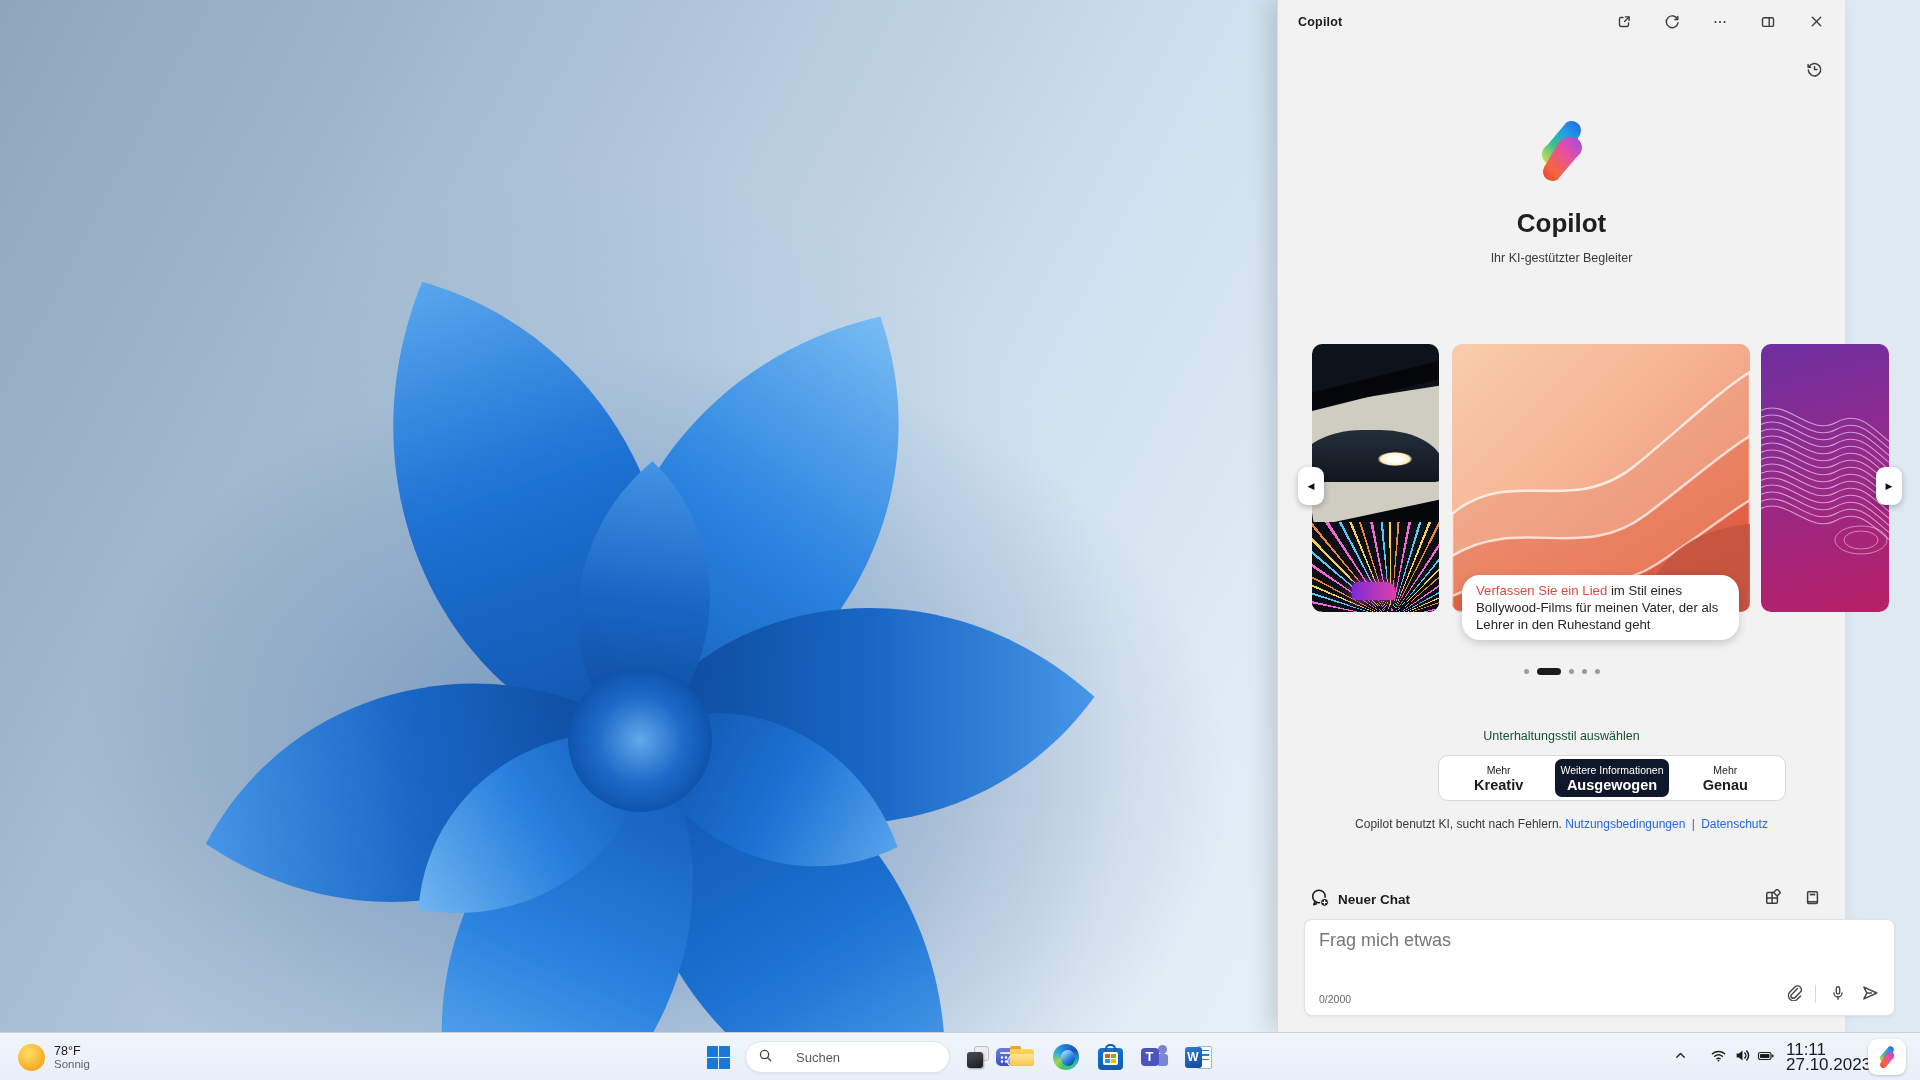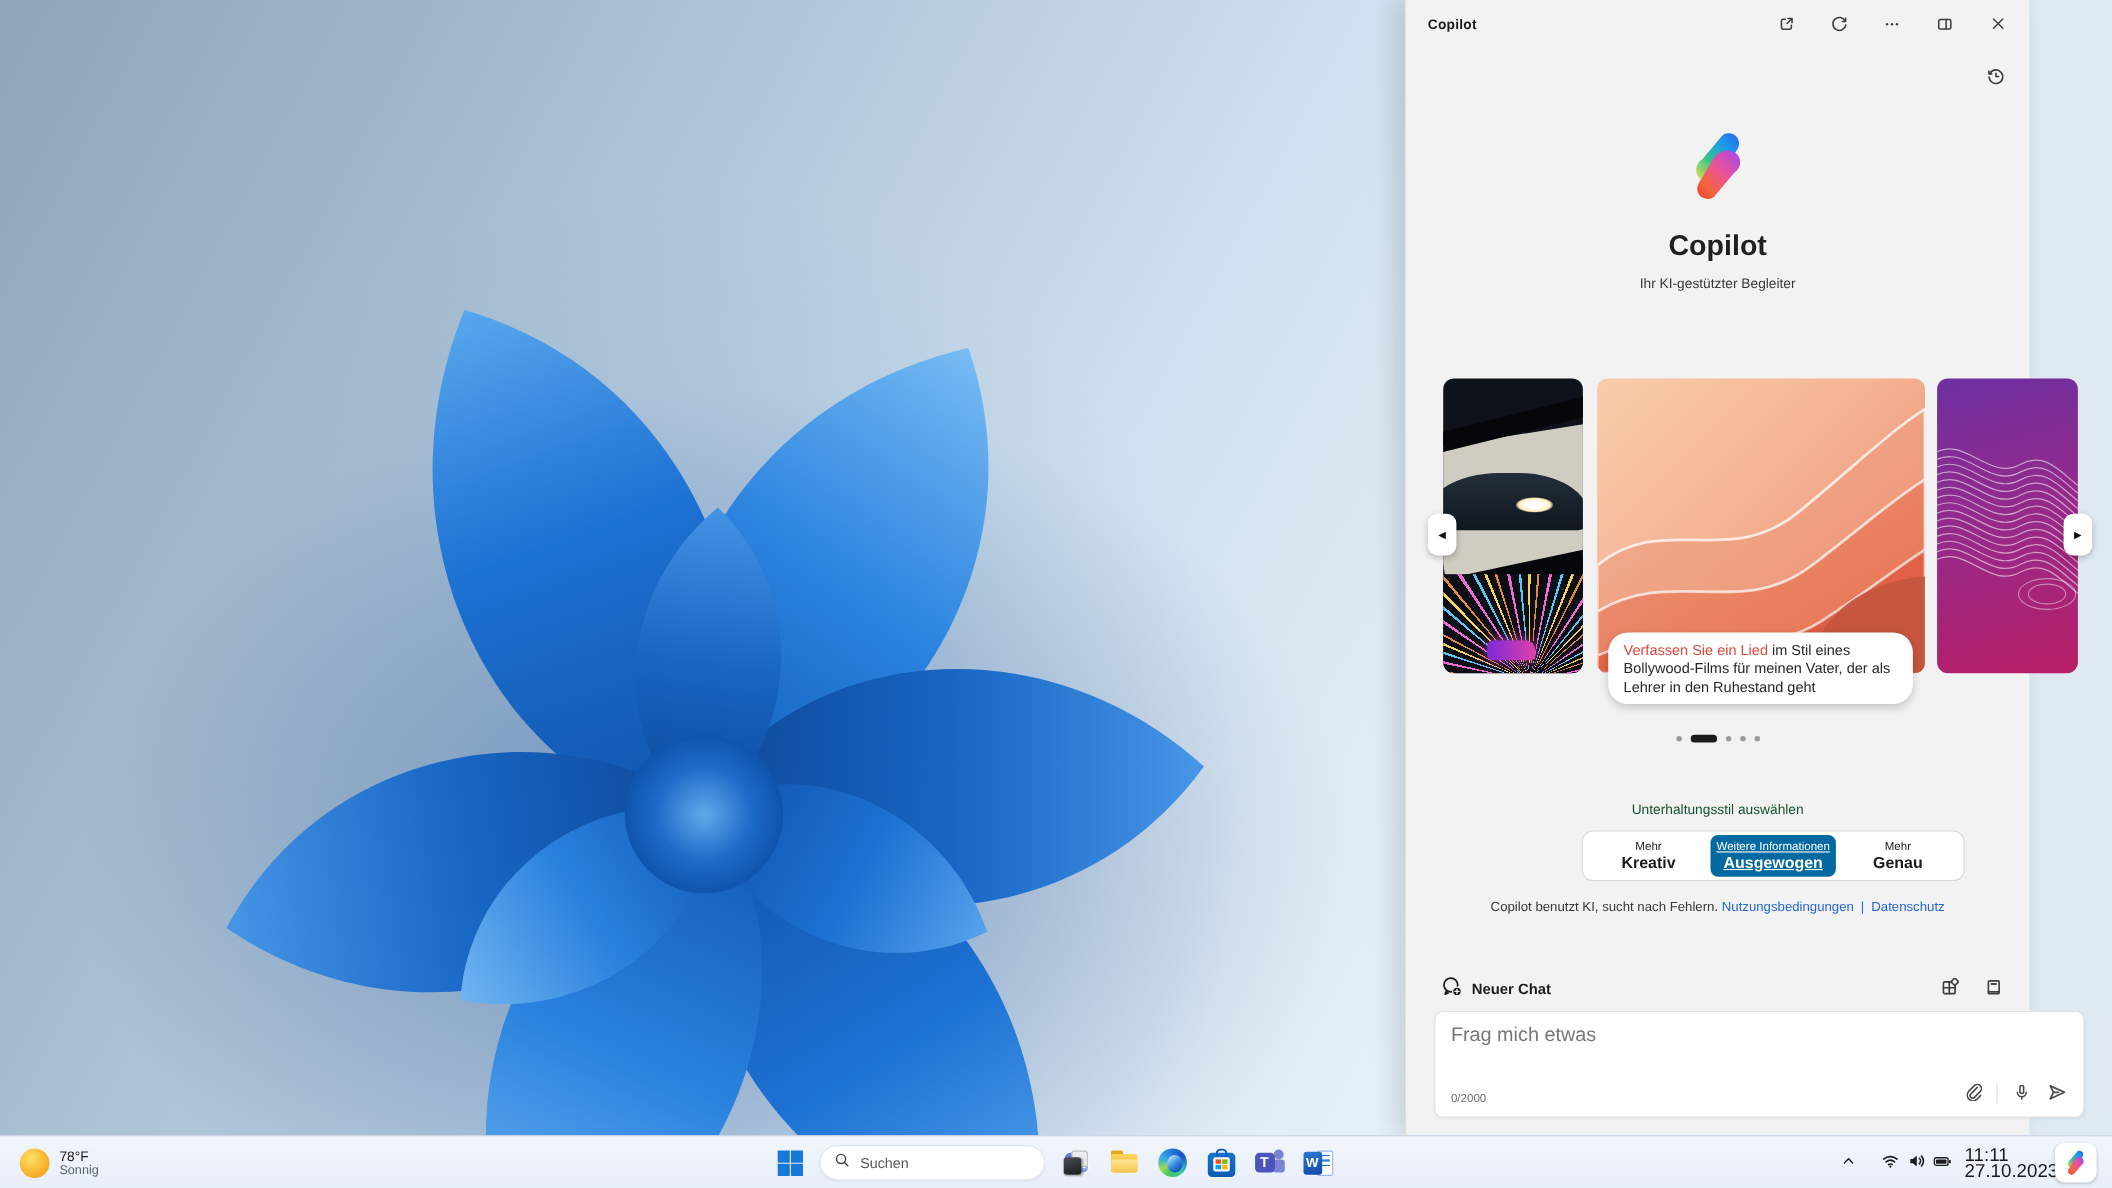--- a/index.html
+++ b/index.html
@@ -63,21 +63,21 @@
   .dot.active { width:24px; height:7px; border-radius:4px; background:#1c1c1c; }
 
   
   .style-heading { position:absolute; left:0; right:0; top:729px; text-align:center; font-size:12.5px; color:#14532d; }
   .segmented { position:absolute; left:160px; top:755px; width:348px; height:46px; background:#fff;
     border:1px solid #d8d8d8; border-radius:10px; display:flex; padding:3px; }
   .segment { flex:1; border:none; background:transparent; border-radius:7px; display:flex; flex-direction:column;
     align-items:center; justify-content:center; gap:1px; cursor:pointer; color:#1b1b1b; }
   .segment .l1 { font-size:10.5px; }
   .segment .l2 { font-size:14.5px; font-weight:700; }
-  .segment.selected { background:#0369a1; color:#fff;text-decoration:underline; }
+  .segment.selected { background:#0f172a; color:#fff; }
 
   .disclaimer { position:absolute; left:0; right:0; top:817px; text-align:center; font-size:12px; color:#383838; }
   .disclaimer a { color:#2667d9; text-decoration:none; cursor:pointer; }
   .disclaimer .sep { color:#2667d9; margin:0 3px; }
 
   
   .newchat-row { position:absolute; left:32px; top:884px; height:30px; display:flex; align-items:center; gap:9px; cursor:pointer; }
   .newchat-label { font-size:13.5px; font-weight:700; color:#1b1b1b; }
   .chatbar-actions { position:absolute; right:18px; top:884px; display:flex; gap:10px; }
   .chatbar-actions .icon-btn { width:30px; height:30px; }
@@ -100,21 +100,21 @@
   .weather-temp { font-size:12.5px; color:#1b1b1b; }
   .weather-cond { font-size:11.5px; color:#5b6570; }
 
   .tb-btn { position:absolute; top:4px; width:40px; height:40px; border:none; background:transparent; border-radius:6px;
     display:flex; align-items:center; justify-content:center; cursor:pointer; }
 
   .start-grid { width:23px; height:23px; display:grid; grid-template-columns:11px 11px; grid-template-rows:11px 11px; gap:1.4px; }
   .start-grid span { background:#1678d8; border-radius:.5px; }
 
   .search-box { position:absolute; left:745px; top:8px; width:205px; height:32px; background:#fff;
-    border:1px solid #e1e5ee; border-radius:16px; display:flex; align-items:center; padding:0 5px 0 12px; gap:9px; cursor:text;
+    border:1px solid #e1e5ee; border-radius:16px; display:flex; align-items:center; padding:0 5px 0 12px; gap:23px; cursor:text;
     box-shadow:0 1px 2px rgba(100,120,150,.12); }
   .search-box input { flex:1; border:none; outline:none; font-family:inherit; font-size:13px; color:#333; background:transparent; }
   .search-box input::placeholder { color:#595959; }
 
   
   .taskview-back { position:absolute; right:2px; top:2px; width:15px; height:15px; background:#ececec; border:1px solid #bfbfbf; border-radius:3px; }
   .taskview-front { position:absolute; left:2px; bottom:2px; width:16px; height:16px; background:linear-gradient(160deg,#4a4f58,#17191d); border-radius:3px; box-shadow:1px 1px 2px rgba(0,0,0,.35); }
   .ic26 { position:relative; width:26px; height:26px; }
   .folder-tab { position:absolute; left:1px; top:2px; width:11px; height:6px; background:#e8a723; border-radius:2px 2px 0 0; }
   .folder-body { position:absolute; left:1px; top:5px; width:24px; height:17px; background:linear-gradient(#ffd75e,#f2b32b); border-radius:2.5px; }

